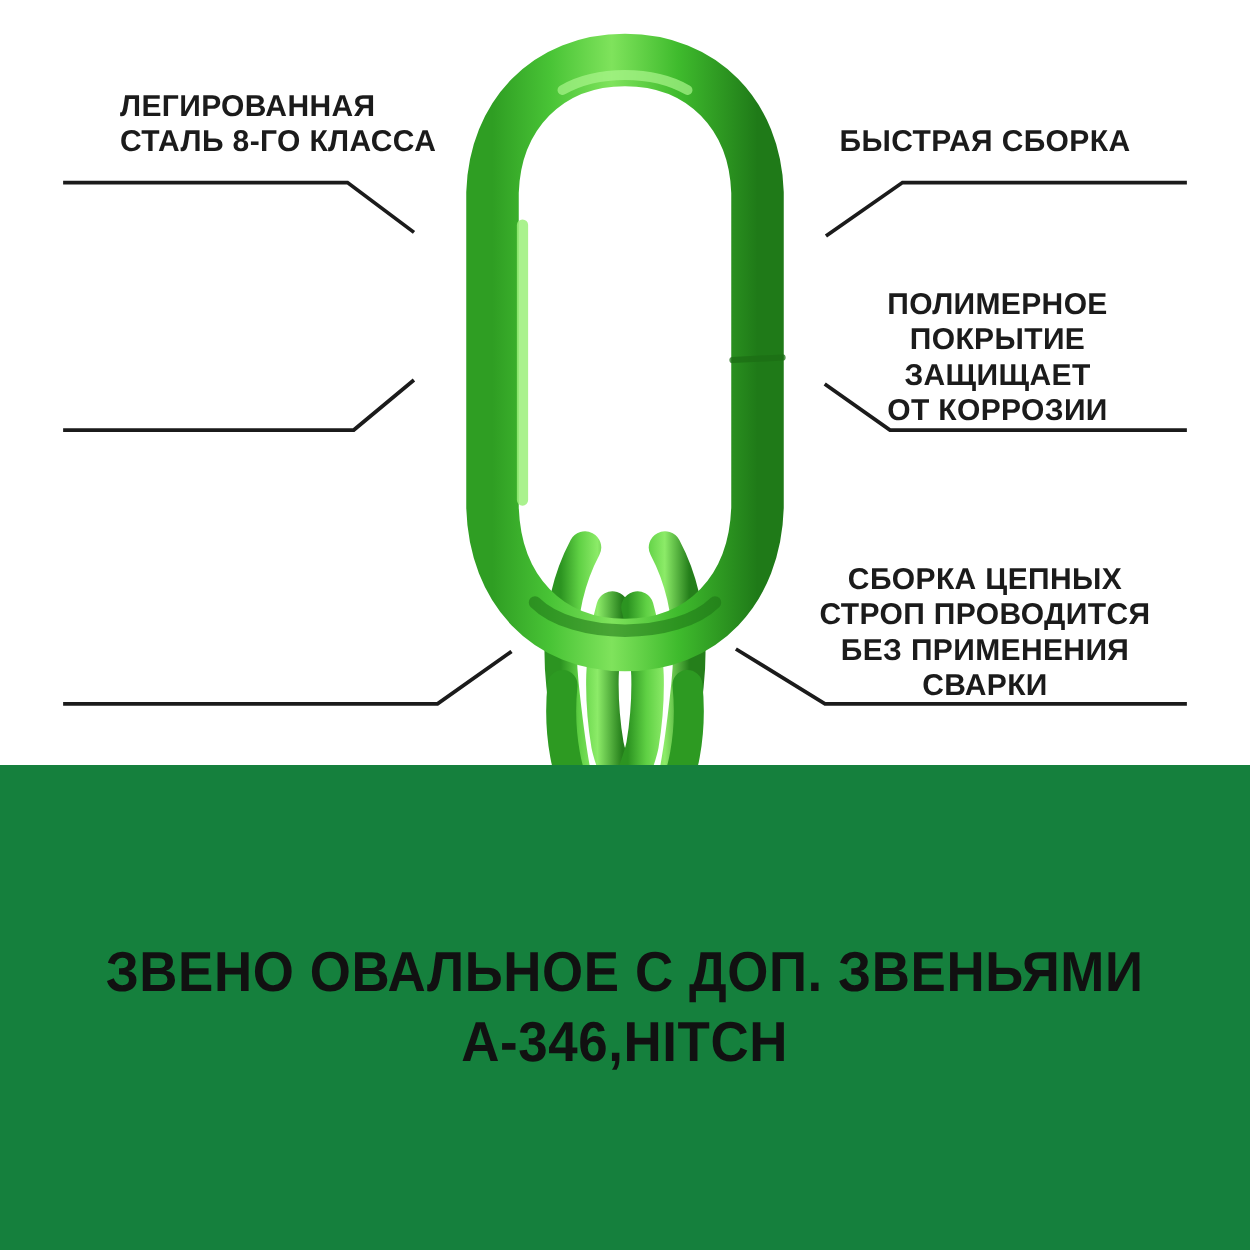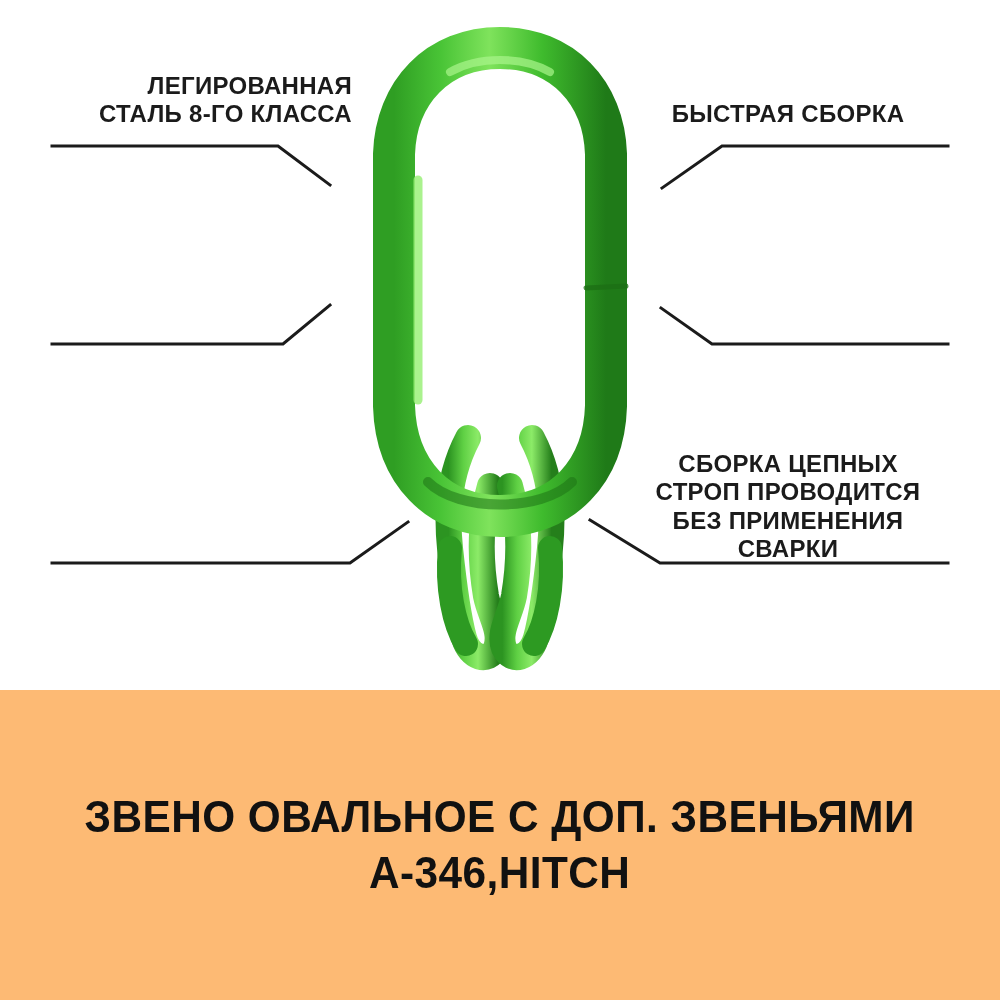--- a/index.html
+++ b/index.html
@@ -40,21 +40,21 @@
   .callout {
     position: absolute;
     color: #1b1b1b;
     font-weight: bold;
     font-size: 24px;
     line-height: 1.18;
     letter-spacing: 0.3px;
     text-transform: uppercase;
     white-space: pre-line;
   }
-  .callout.left  { text-align: right; }
+  .callout.left  { text-align: left; margin-left: 44px; }
   .callout.right { text-align: center; }
 
   .c1 { left: 52px;  top: 72px;  width: 300px; }
   .c2 { left: 52px;  top: 255px; width: 290px; }
   .c3 { left: 52px;  top: 478px; width: 310px; }
   .c4 { right: 52px; top: 100px; width: 320px; }
   .c5 { right: 52px; top: 230px; width: 300px; }
   .c6 { right: 52px; top: 450px; width: 320px; }
 
   
@@ -66,22 +66,22 @@
     height: 690px;
     pointer-events: none;
   }
 
   
   .footer {
     position: absolute;
     left: 0;
     bottom: 0;
     width: 1000px;
-    height: 310px;
-    background: #fdba74;
+    height: 388px;
+    background: #15803d;
     display: flex;
     align-items: center;
     justify-content: center;
   }
   .footer-title {
     color: #111111;
     font-weight: bold;
     font-size: 45px;
     line-height: 1.25;
     letter-spacing: 0.5px;
@@ -162,20 +162,24 @@
       <path d="M286 268 L326 266" stroke="#1c6e14" stroke-width="5" stroke-linecap="round" opacity="0.75"></path>
 
       <path d="M128 462 C158 492 242 492 272 462" fill="none" stroke="#1d7216" stroke-width="10" stroke-linecap="round" opacity="0.55"></path>
     </svg>
   </div>
 
   <div class="callout left c1">ЛЕГИРОВАННАЯ
 СТАЛЬ 8-ГО КЛАССА</div>
 
   <div class="callout right c4">БЫСТРАЯ СБОРКА</div>
+  <div class="callout right c5">ПОЛИМЕРНОЕ
+ПОКРЫТИЕ
+ЗАЩИЩАЕТ
+ОТ КОРРОЗИИ</div>
   <div class="callout right c6">СБОРКА ЦЕПНЫХ
 СТРОП ПРОВОДИТСЯ
 БЕЗ ПРИМЕНЕНИЯ
 СВАРКИ</div>
 
   <div class="footer">
     <div class="footer-title">ЗВЕНО ОВАЛЬНОЕ С ДОП. ЗВЕНЬЯМИ
 А-346,HITCH</div>
   </div>
 

